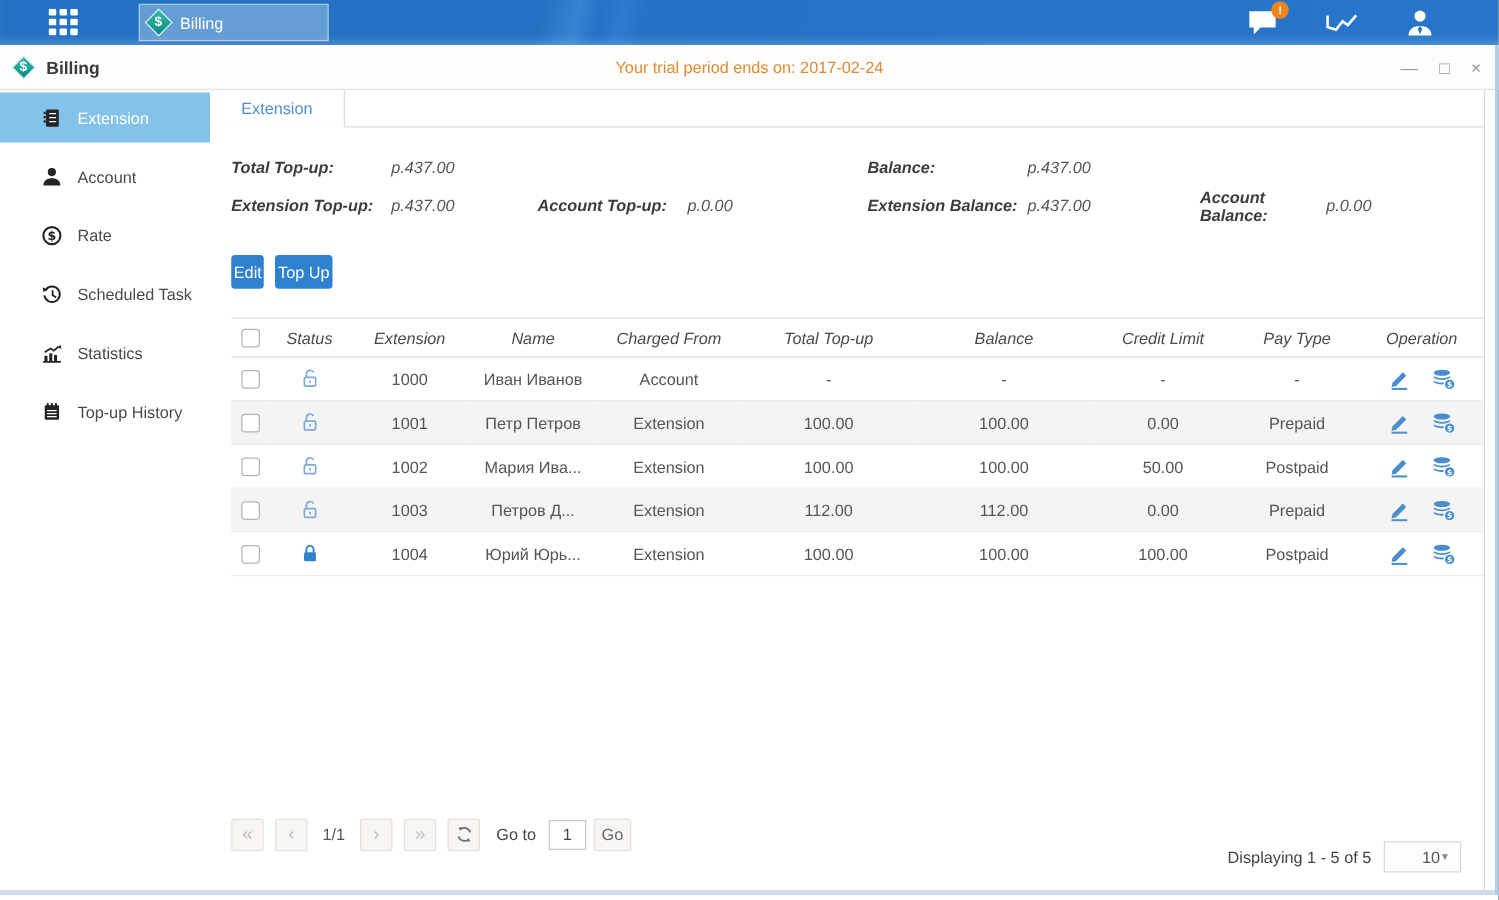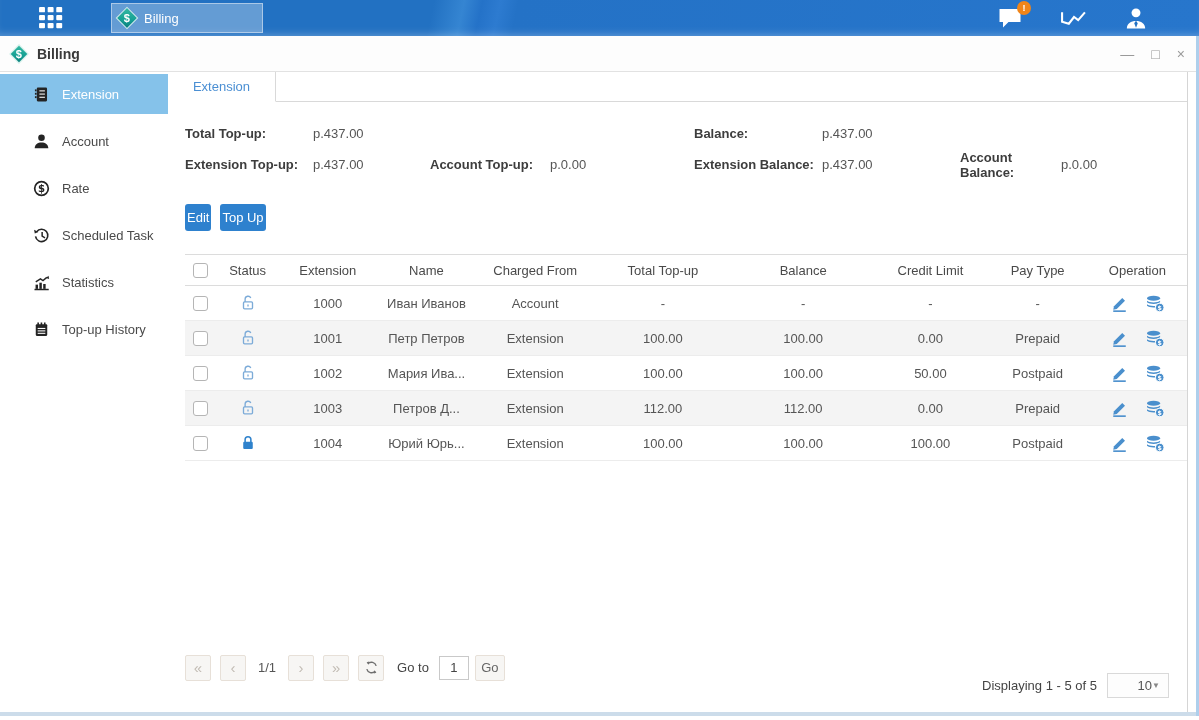--- a/index.html
+++ b/index.html
@@ -47,39 +47,39 @@
   .side-item.active { background:var(--sidebar-active-bg,#85c2ea); color:#fff; }
   .side-item .ic { width:17px; height:17px; flex:0 0 auto; }
 
   
   .content { flex:1; display:flex; flex-direction:column; margin-right:11px; border-right:1px solid #d5d5d5; min-width:0; }
   .tabstrip { height:30px; border-bottom:1px solid #d9d9d9; display:flex; flex:0 0 auto; }
   .tab { width:108px; display:flex; align-items:center; justify-content:center; font-size:13px;
     color:#4b8fd3; background:#fff; border-right:1px solid #d9d9d9; margin-bottom:-1px;
     border-bottom:1px solid #fff; cursor:pointer; }
 
-  .summary { display:flex; padding:16px 0 0 17px; font-size:13px; flex:0 0 auto; }
+  .summary { display:flex; padding:16px 0 0 17px; font-size:13px; flex:0 0 auto;font-style:italic; }
   .sum-left { width:509px; flex:0 0 auto; }
   .sum-right { flex:1; }
   .sum-row { height:31px; display:flex; align-items:center; }
   .lbl { font-weight:bold; color:#3d3d3d; }
   .val { color:#555; }
   .w128 { width:128px; flex:0 0 auto; }
   .w117 { width:117px; flex:0 0 auto; }
   .w120 { width:120px; flex:0 0 auto; }
   .w138 { width:138px; flex:0 0 auto; }
   .w101 { width:101px; flex:0 0 auto; }
 
   .actions { margin:24px 0 0 17px; display:flex; gap:9px; flex:0 0 auto; }
   .btn-blue { background:var(--accent-blue,#2e81ce); color:#fff; border:none; border-radius:3px;
     font-size:13px; font-family:inherit; padding:6px 2px; height:27px; cursor:pointer; }
 
   table.grid { margin:23px 0 0 17px; width:calc(100% - 17px); border-collapse:collapse; table-layout:fixed; flex:0 0 auto; }
   table.grid th { height:31px; font-size:13px; font-weight:normal; color:#4a4a4a; text-align:center;
-    border-top:1px solid #dcdcdc; border-bottom:1px solid #dcdcdc; }
+    border-top:1px solid #dcdcdc; border-bottom:1px solid #dcdcdc;font-style:italic; }
   table.grid td { height:35px; font-size:13px; color:#555; text-align:center; border-bottom:1px solid #ececec; overflow:hidden; white-space:nowrap; }
   table.grid tbody tr:nth-child(even) { background:#f4f4f4; }
   .cb { width:15px; height:15px; display:inline-block; border:1px solid #b5b5b5; border-radius:3px; background:#fff; cursor:pointer; vertical-align:middle; }
   .st-ic { width:18px; height:18px; display:inline-block; vertical-align:middle; }
   .op { width:19px; height:19px; display:inline-block; vertical-align:middle; cursor:pointer; }
   .op + .op { margin-left:16px; }
 
   .spacer { flex:1; }
 
   .pager { flex:0 0 auto; display:flex; align-items:center; padding:0 18px 14px 17px; }
@@ -141,20 +141,21 @@
         </svg>
       </div>
     </div>
   </div>
 
   <div class="titlebar">
     <span class="diamond">
         <i>$</i>
       </span>
     <span class="win-title">Billing</span>
+    <span class="trial">Your trial period ends on: 2017-02-24</span>
     <span class="win-controls">
       <span class="wc-min">—</span>
       <span class="wc-max">□</span>
       <span class="wc-close">×</span>
     </span>
   </div>
 
   <div class="window-body">
     <div class="sidebar" id="sidebar">
         <div class="side-item active">

